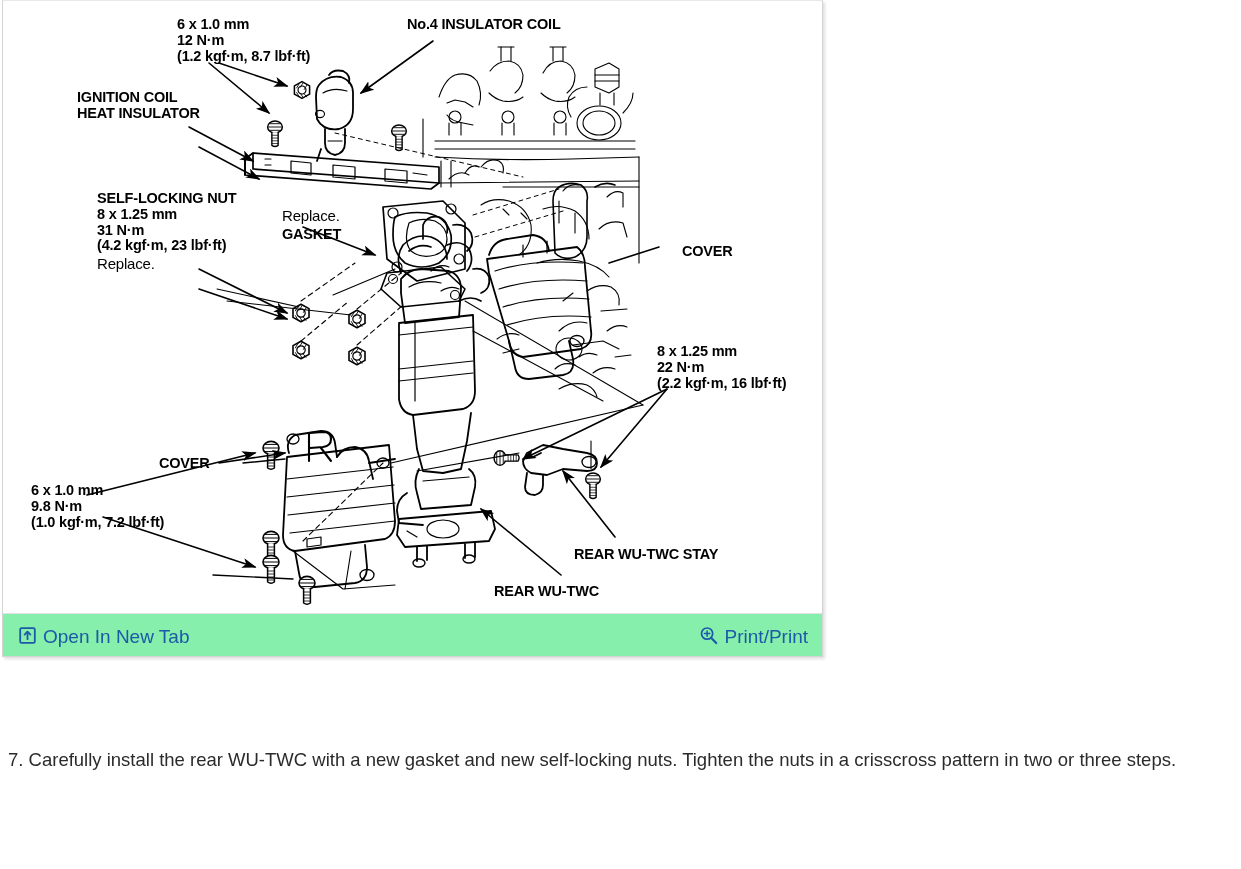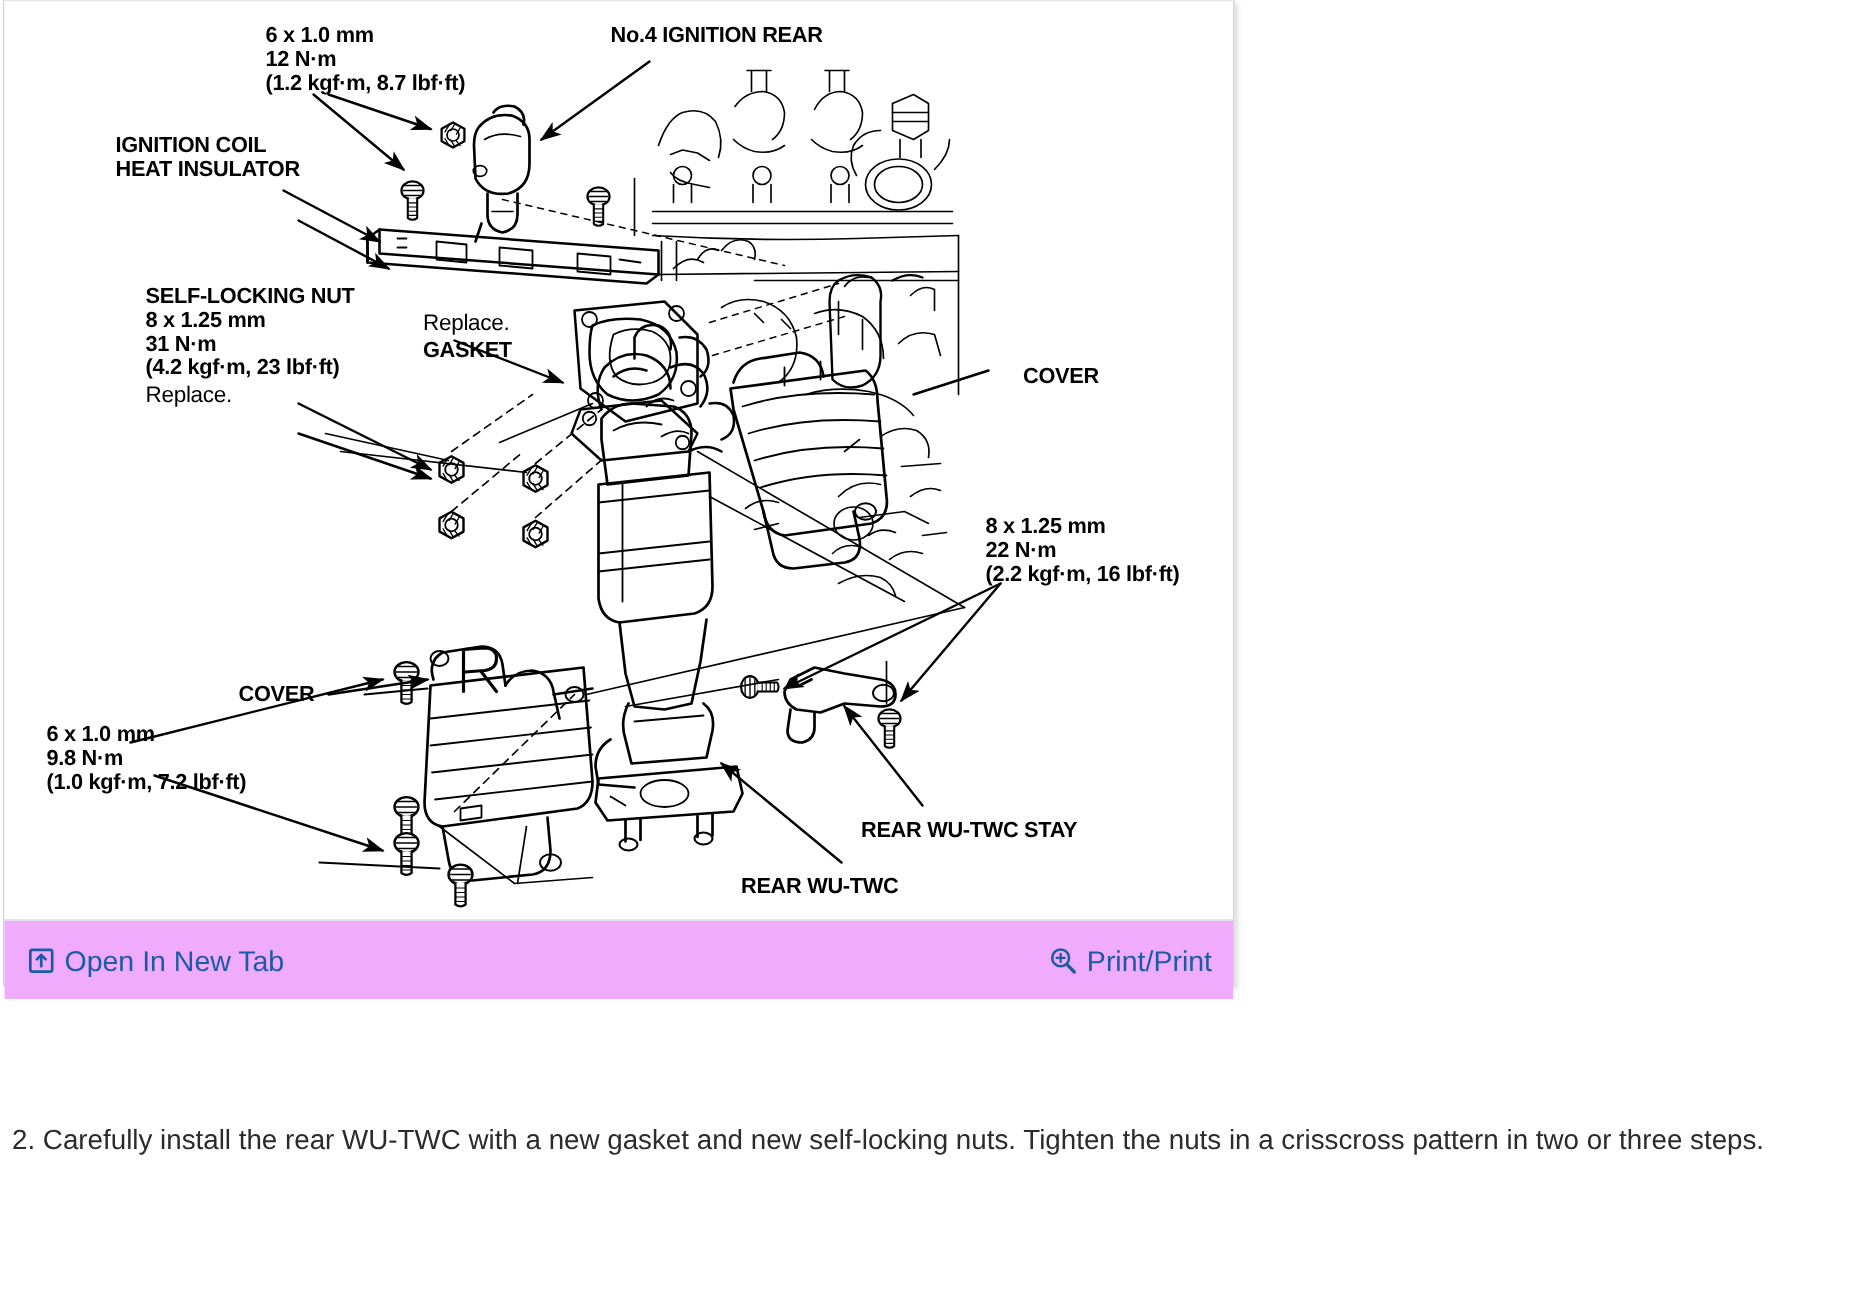--- a/index.html
+++ b/index.html
@@ -43,22 +43,22 @@
     color: #000000;
     white-space: pre;
     letter-spacing: -0.2px;
   }
   .dlabel.reg { font-weight: normal; font-size: 15px; }
 
   
   #viewer-toolbar {
     position: absolute;
     left: 0; top: 612px;
-    width: 819px; height: 53px;
-    background: #f0abfc;
+    width: 819px; height: 43px;
+    background: #86efac;
     border-top: 1px solid #dfe3e8;
     display: flex;
     align-items: center;
     justify-content: space-between;
     padding: 0 14px 0 16px;
   }
   .tb-btn {
     display: flex;
     align-items: center;
     gap: 7px;
@@ -404,21 +404,21 @@
           <path d="M470,214 L556,188"></path>
           <path d="M472,236 L560,210"></path>
         </g>
       </g>
     </svg>
 
     <div class="dlabel" style="left:174px; top:16px;">6 x 1.0 mm
 12 N·m
 (1.2 kgf·m, 8.7 lbf·ft)</div>
 
-    <div class="dlabel" style="left:404px; top:16px;">No.4 IGNITION REAR</div>
+    <div class="dlabel" style="left:404px; top:16px;">No.4 INSULATOR COIL</div>
 
     <div class="dlabel" style="left:74px; top:89px;">IGNITION COIL
 HEAT INSULATOR</div>
 
     <div class="dlabel" style="left:94px; top:190px;">SELF-LOCKING NUT
 8 x 1.25 mm
 31 N·m
 (4.2 kgf·m, 23 lbf·ft)</div>
     <div class="dlabel reg" style="left:94px; top:255px;">Replace.</div>
 
@@ -462,14 +462,14 @@
           <path d="M12.3,11.9 L17.2,17.0" stroke="#1c5aa8" stroke-width="2.2" stroke-linecap="round"></path>
           <path d="M8.1,4.9 L8.1,10.3 M5.4,7.6 L10.8,7.6" stroke="#1c5aa8" stroke-width="1.5" stroke-linecap="round"></path>
         </svg>
       </span>
       <span class="lbl">Print/Print</span>
     </a>
   </div>
 </div>
 
 <div id="instructions">
-  <p class="step">2. Carefully install the rear WU-TWC with a new gasket and new self-locking nuts. Tighten the nuts in a crisscross pattern in two or three steps.</p>
+  <p class="step">7. Carefully install the rear WU-TWC with a new gasket and new self-locking nuts. Tighten the nuts in a crisscross pattern in two or three steps.</p>
 </div>
 
 </body></html>

